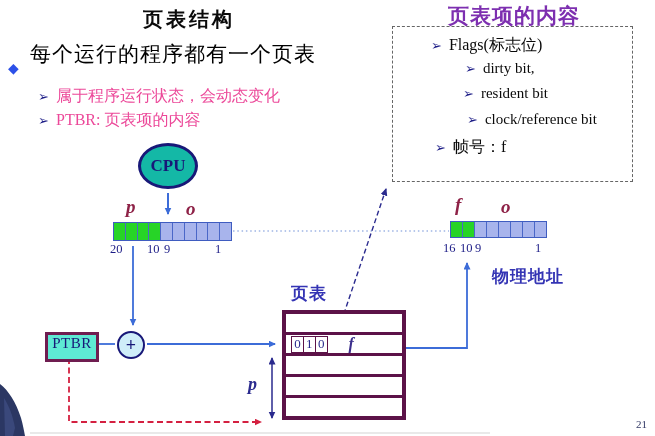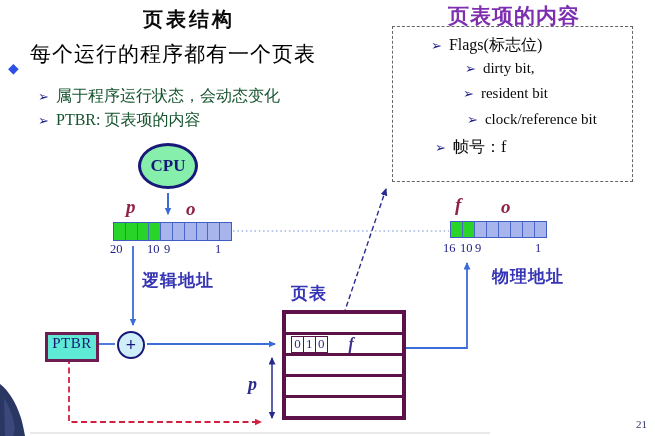--- a/index.html
+++ b/index.html
@@ -12,36 +12,36 @@
 
   
   .main-title{left:143px;top:6px;font-size:20px;font-weight:bold;color:#0a0a0a;letter-spacing:3px;}
   .entry-title{left:448px;top:2px;font-size:21px;font-weight:bold;color:#7d2fb0;letter-spacing:1px;}
 
   
   .diamond{left:8px;top:60px;font-size:14px;color:#2c50e8;font-family:"DejaVu Sans",sans-serif;}
   .bullet-main{left:30px;top:40px;font-size:21px;color:#000;letter-spacing:1px;}
   .tri{color:#1c1c86;font-size:13px;font-family:"DejaVu Sans",sans-serif;}
   .sub1m{left:38px;top:89px;} .sub2m{left:38px;top:113px;}
-  .bullet-sub{font-size:16px;color:#14532d;}
+  .bullet-sub{font-size:16px;color:#ec4899;}
   .sub1{left:56px;top:86px;} .sub2{left:56px;top:110px;}
 
   
   .entry-box{left:392px;top:26px;width:241px;height:156px;border:1.5px dashed #666;box-sizing:border-box;}
   .eb-it{position:absolute;white-space:nowrap;color:#0a0a0a;}
   .eb-flags{left:38px;top:8px;font-size:16px;}
   .eb-i1{left:72px;top:33px;font-size:15px;}
   .eb-i2{left:70px;top:58px;font-size:15px;}
   .eb-i3{left:74px;top:84px;font-size:15px;}
   .eb-frame{left:42px;top:110px;font-size:16px;}
   .eb-it .tri{margin-right:7px;}
 
   
   .cpu{left:138px;top:143px;width:60px;height:46px;border-radius:50%;
-       background:#86efac;border:3px solid #181878;box-sizing:border-box;
+       background:#14b8a6;border:3px solid #181878;box-sizing:border-box;
        display:flex;align-items:center;justify-content:center;
        font-size:17px;font-weight:bold;color:#181878;}
   .plus{left:117px;top:331px;width:28px;height:28px;border-radius:50%;
         background:#cfeef9;border:2.5px solid #181878;box-sizing:border-box;
         display:flex;align-items:center;justify-content:center;
         font-size:18px;font-weight:bold;color:#181878;line-height:1;}
   .ptbr{left:45px;top:332px;width:48px;height:24px;background:#5eead4;
         border:3px solid #6f1d50;box-sizing:content-box;
         display:flex;align-items:flex-start;justify-content:center;
         font-size:15px;color:#181878;letter-spacing:0.5px;}
@@ -157,21 +157,20 @@
     <span class="cell"></span>
     <span class="cell"></span>
     <span class="cell"></span>
     <span class="cell"></span>
     <span class="cell"></span>
   </div>
   <span class="abs bitnum n20">20</span>
   <span class="abs bitnum n10a">10</span>
   <span class="abs bitnum n9a">9</span>
   <span class="abs bitnum n1a">1</span>
-  <div class="abs zh-blue lab-laddr">逻辑地址</div>
 
   <span class="abs fldlab lab-f">f</span>
   <span class="abs fldlab lab-o2">o</span>
   <div class="abs bitfield pfield">
     <span class="cell g"></span>
     <span class="cell g"></span>
     <span class="cell"></span>
     <span class="cell"></span>
     <span class="cell"></span>
     <span class="cell"></span>

